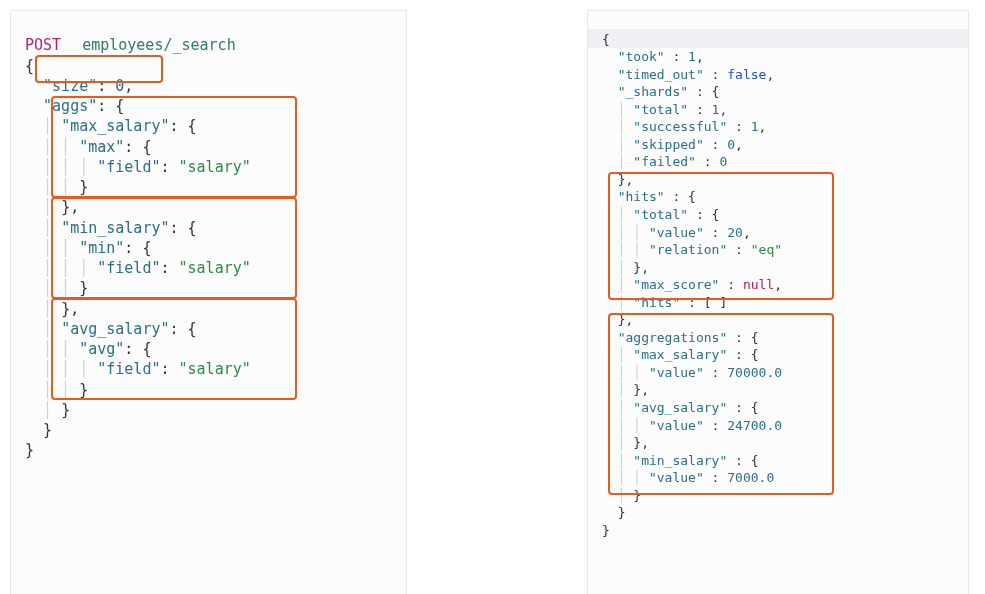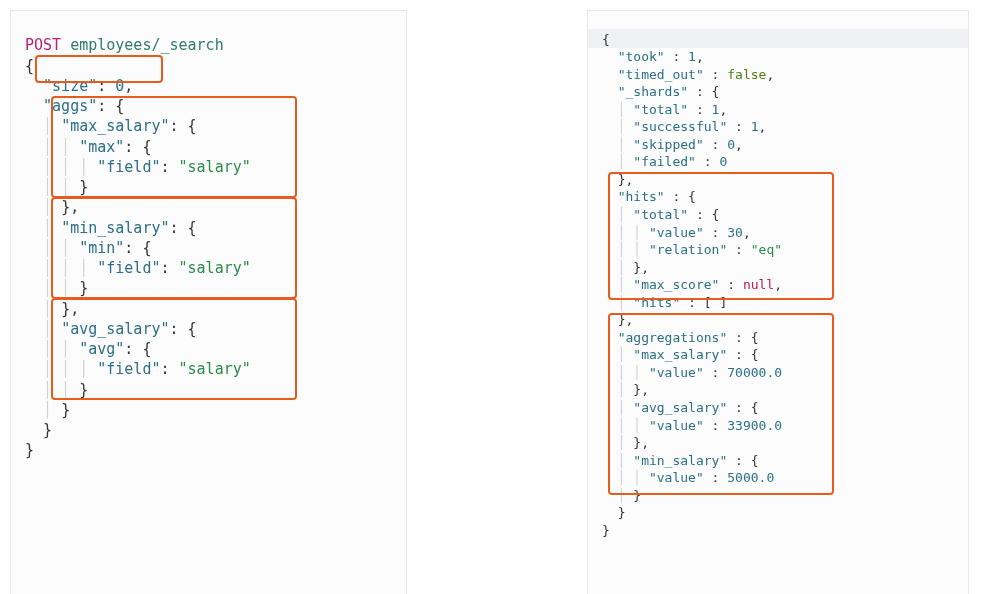--- a/index.html
+++ b/index.html
@@ -30,25 +30,25 @@
     width: 360px;
     font-size: 13px;
   }
   .right .top {
     background: #eef0f4;
     margin: -4px -6px 0 -14px;
     padding: 2px 6px 0px 14px;
   }
   .hl { position: absolute; border: 2.5px solid #e65c1e; border-radius: 4px; pointer-events: none; }
   .kw-post { color: #b81f6f; font-weight: 500; text-align: center;}
-  .kw-path { color: #2f7a6b; }
+  .kw-path { color: #2f7a6b; margin-left: 12px; }
   .key { color: #2b6f87; }
   .str { color: #2b8a4a; }
   .num { color: #2b6f87; }
-  .bool { color: #4d7c0f; margin-top: 16px; }
+  .bool { color: #1d4ed8; margin-top: 16px; }
   .null { color: #be185d; }
   .punc { color: #333; }
   .brace { color: #333; }
   .guide { color: #d0d0d0; }
 </style>
 </head>
 <body>
 
 <div class="container">
 
@@ -85,35 +85,35 @@
 <div class="top"><span class="brace">{</span></div><span class="guide">  </span><span class="key">"took"</span><span class="punc"> : </span><span class="num">1</span><span class="punc">,</span>
 <span class="guide">  </span><span class="key">"timed_out"</span><span class="punc"> : </span><span class="bool">false</span><span class="punc">,</span>
 <span class="guide">  </span><span class="key">"_shards"</span><span class="punc"> : </span><span class="brace">{</span>
 <span class="guide">  │ </span><span class="key">"total"</span><span class="punc"> : </span><span class="num">1</span><span class="punc">,</span>
 <span class="guide">  │ </span><span class="key">"successful"</span><span class="punc"> : </span><span class="num">1</span><span class="punc">,</span>
 <span class="guide">  │ </span><span class="key">"skipped"</span><span class="punc"> : </span><span class="num">0</span><span class="punc">,</span>
 <span class="guide">  │ </span><span class="key">"failed"</span><span class="punc"> : </span><span class="num">0</span>
 <span class="guide">  </span><span class="brace">}</span><span class="punc">,</span>
 <span class="guide">  </span><span class="key">"hits"</span><span class="punc"> : </span><span class="brace">{</span>
 <span class="guide">  │ </span><span class="key">"total"</span><span class="punc"> : </span><span class="brace">{</span>
-<span class="guide">  │ │ </span><span class="key">"value"</span><span class="punc"> : </span><span class="num">30</span><span class="punc">,</span>
+<span class="guide">  │ │ </span><span class="key">"value"</span><span class="punc"> : </span><span class="num">20</span><span class="punc">,</span>
 <span class="guide">  │ │ </span><span class="key">"relation"</span><span class="punc"> : </span><span class="str">"eq"</span>
 <span class="guide">  │ </span><span class="brace">}</span><span class="punc">,</span>
 <span class="guide">  │ </span><span class="key">"max_score"</span><span class="punc"> : </span><span class="null">null</span><span class="punc">,</span>
 <span class="guide">  │ </span><span class="key">"hits"</span><span class="punc"> : </span><span class="punc">[ ]</span>
 <span class="guide">  </span><span class="brace">}</span><span class="punc">,</span>
 <span class="guide">  </span><span class="key">"aggregations"</span><span class="punc"> : </span><span class="brace">{</span>
 <span class="guide">  │ </span><span class="key">"max_salary"</span><span class="punc"> : </span><span class="brace">{</span>
 <span class="guide">  │ │ </span><span class="key">"value"</span><span class="punc"> : </span><span class="num">70000.0</span>
 <span class="guide">  │ </span><span class="brace">}</span><span class="punc">,</span>
 <span class="guide">  │ </span><span class="key">"avg_salary"</span><span class="punc"> : </span><span class="brace">{</span>
-<span class="guide">  │ │ </span><span class="key">"value"</span><span class="punc"> : </span><span class="num">33900.0</span>
+<span class="guide">  │ │ </span><span class="key">"value"</span><span class="punc"> : </span><span class="num">24700.0</span>
 <span class="guide">  │ </span><span class="brace">}</span><span class="punc">,</span>
 <span class="guide">  │ </span><span class="key">"min_salary"</span><span class="punc"> : </span><span class="brace">{</span>
-<span class="guide">  │ │ </span><span class="key">"value"</span><span class="punc"> : </span><span class="num">5000.0</span>
+<span class="guide">  │ │ </span><span class="key">"value"</span><span class="punc"> : </span><span class="num">7000.0</span>
 <span class="guide">  │ </span><span class="brace">}</span>
 <span class="guide">  </span><span class="brace">}</span>
 <span class="brace">}</span>
 
     <div class="hl" style="left:20px; top:161px; width:222px; height:124px;"></div>
     <div class="hl" style="left:20px; top:302px; width:222px; height:178px;"></div>
     
   </div>
 
 </div>

